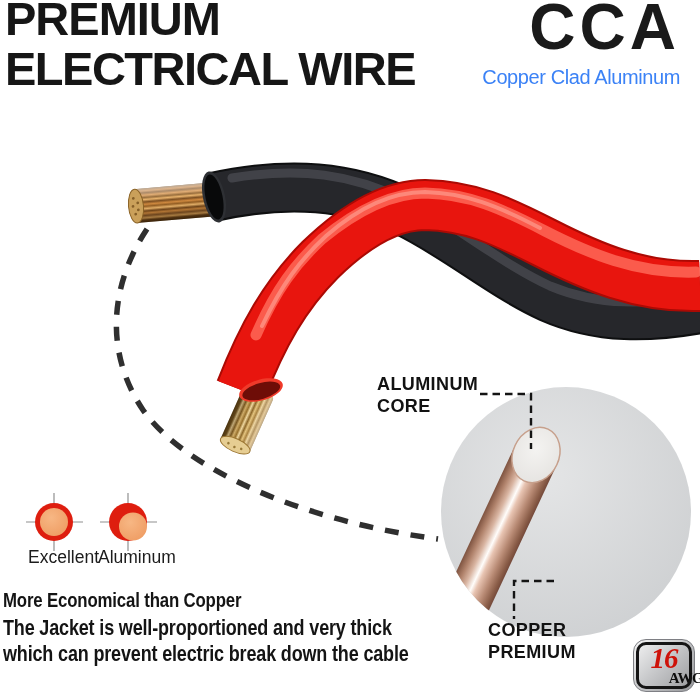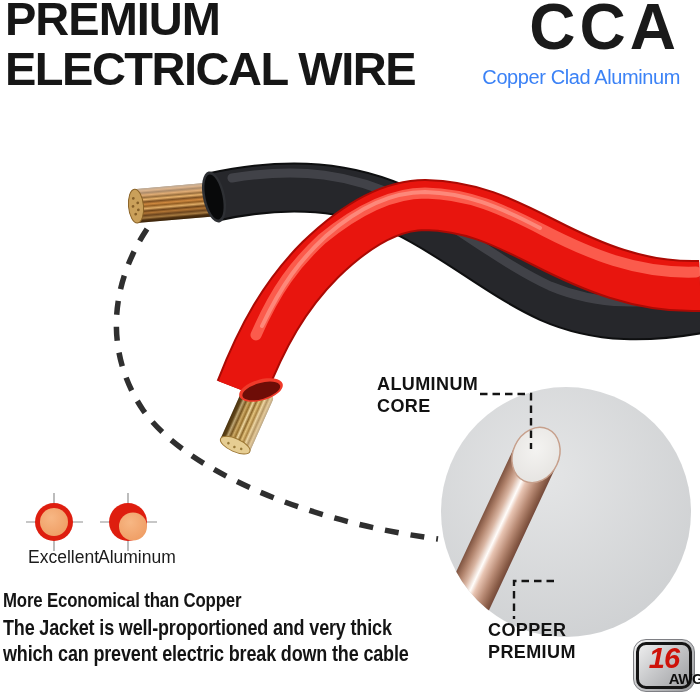--- a/index.html
+++ b/index.html
@@ -22,21 +22,21 @@
     transform:scaleX(.8);transform-origin:0 0;}
   .benefit23{left:3px;top:615px;font-size:22.5px;line-height:25.5px;font-weight:700;
     letter-spacing:-0.2px;transform:scaleX(.8);transform-origin:0 0;}
   .callout{font-size:18px;line-height:22px;font-weight:700;letter-spacing:.4px;color:#121212;}
   .core-label{left:377px;top:348px;margin-top:25px;}
   .coating-label{left:488px;top:619px;}
   .awg{
     left:633px;top:639px;width:62px;height:53px;border-radius:13px;
     background:linear-gradient(135deg,#f6f6f6 0%,#c9cacc 45%,#96979a 100%);
     border:1px solid #7e7f84;box-sizing:border-box;
-    display:flex;flex-direction:column;align-items:center;justify-content:center;
+    display:flex;flex-direction:column;align-items:center;justify-content:center;font-family:Liberation Serif, serif;
   }
   .awg-frame{position:absolute;inset:2px;border:3px solid #151515;border-radius:10px;}
   .awg-size{position:relative;color:#ce1209;font-size:29px;line-height:26px;font-weight:700;
     font-style:italic;letter-spacing:-1px;}
   .awg-unit{position:relative;color:#0e0e0e;font-size:15px;line-height:15px;font-weight:700;
     letter-spacing:-0.5px;margin-left:44px;}
 </style>
 </head>
 <body>
 

